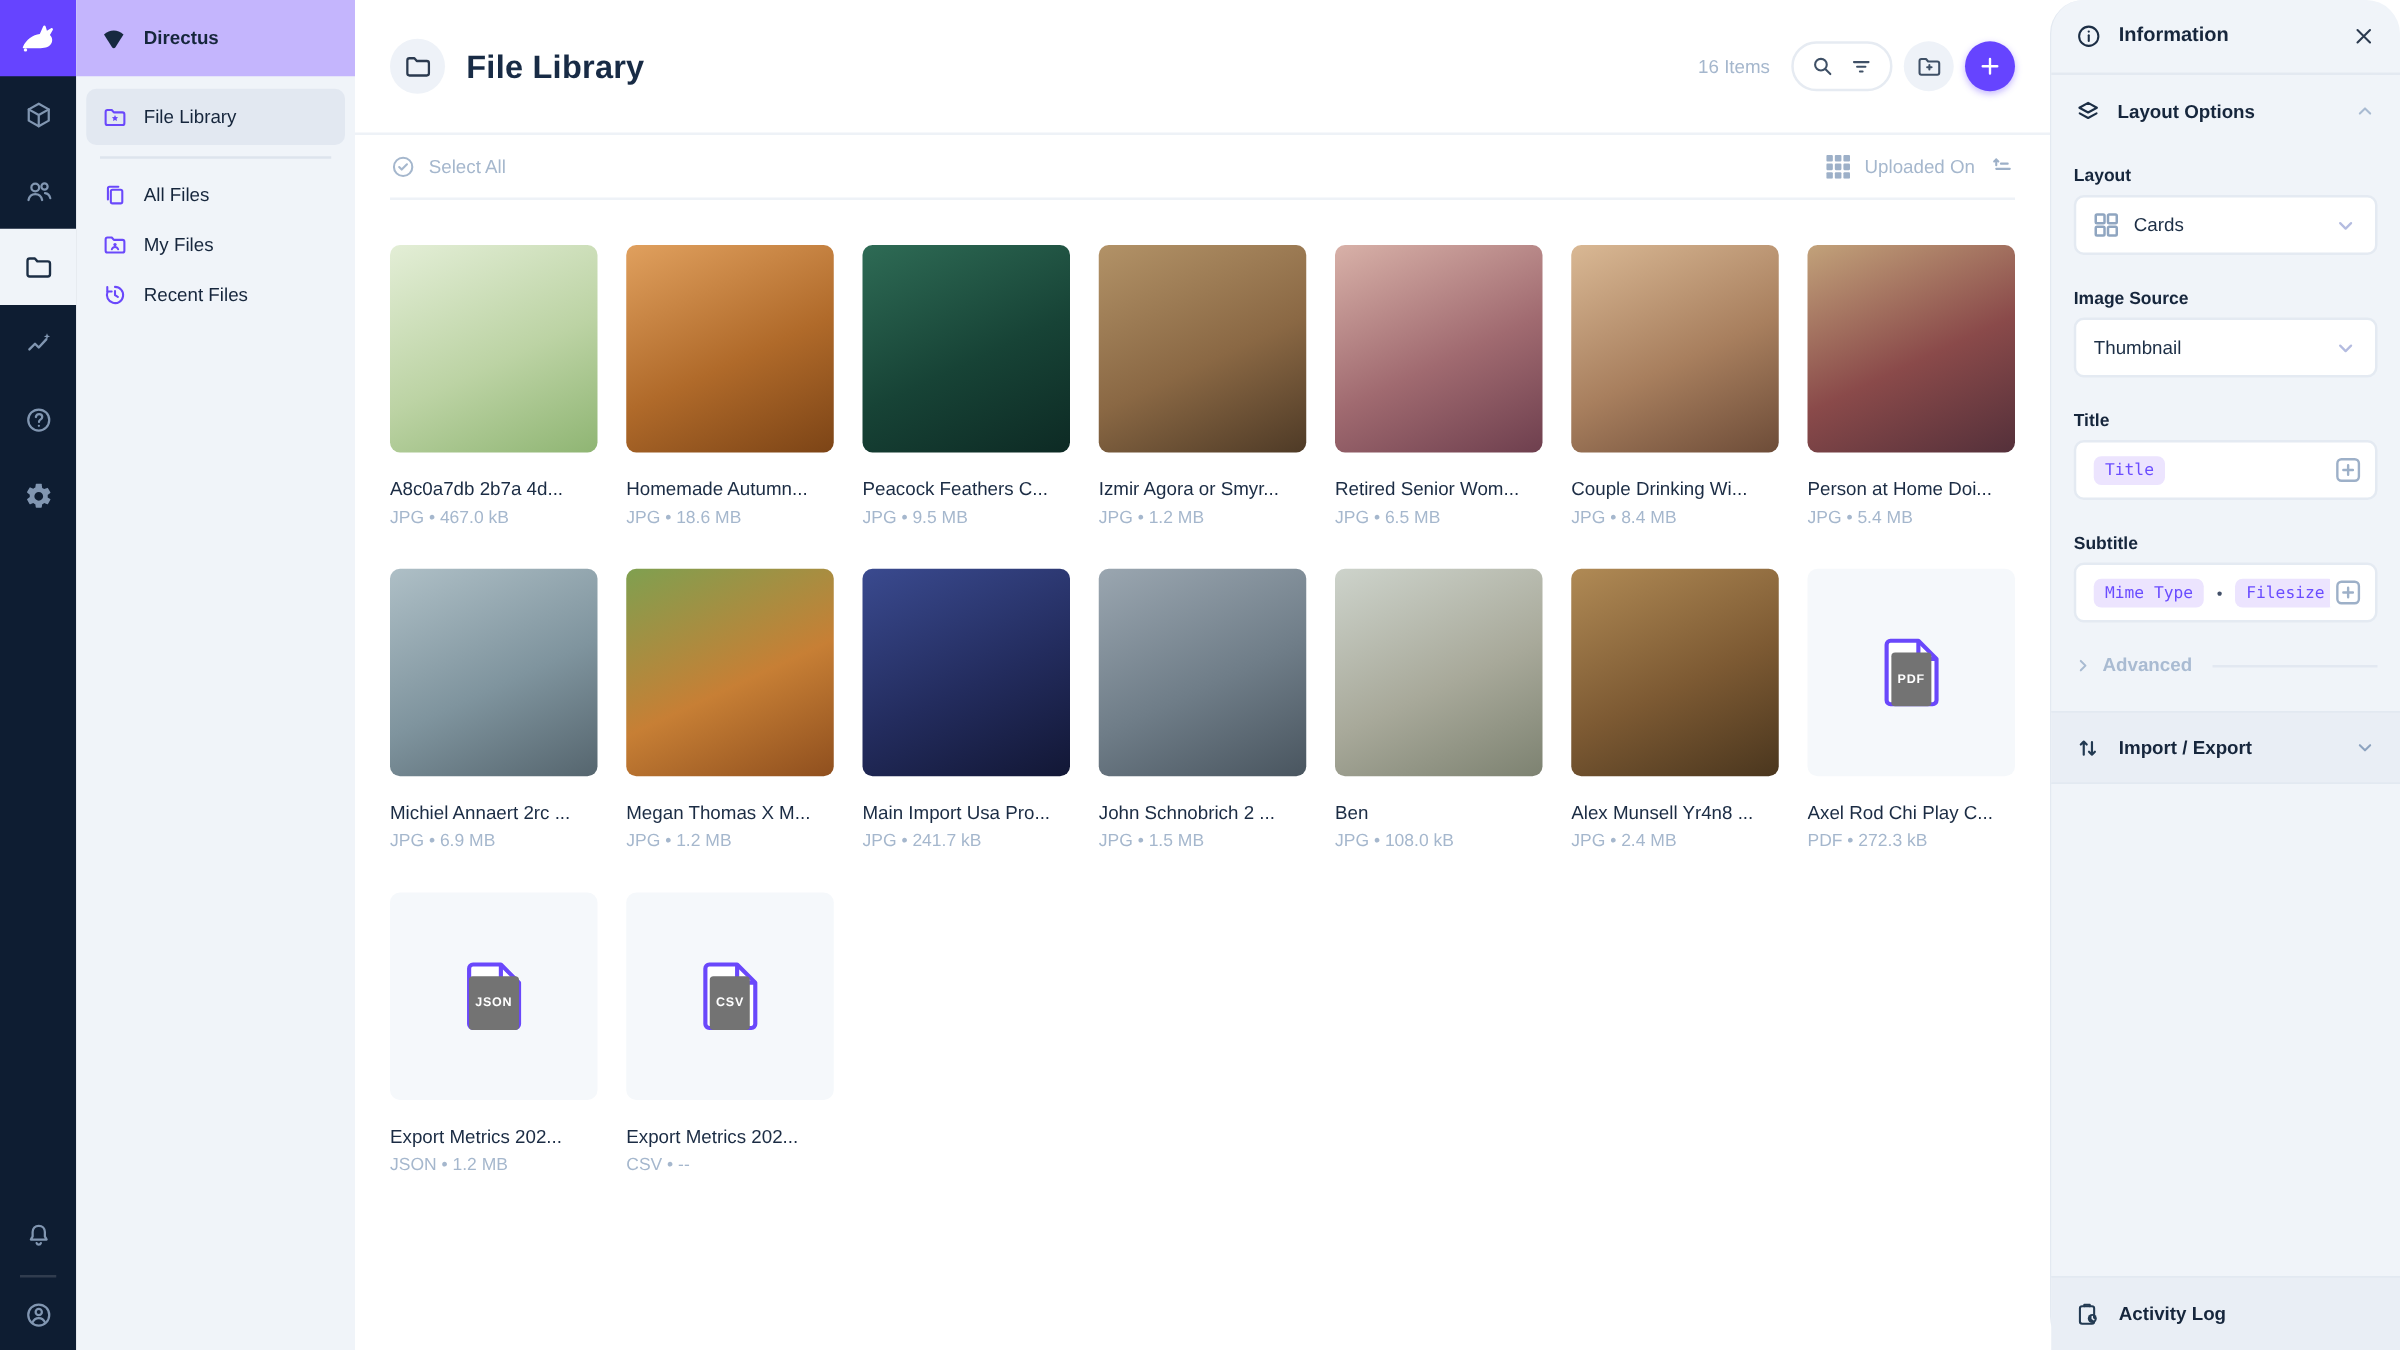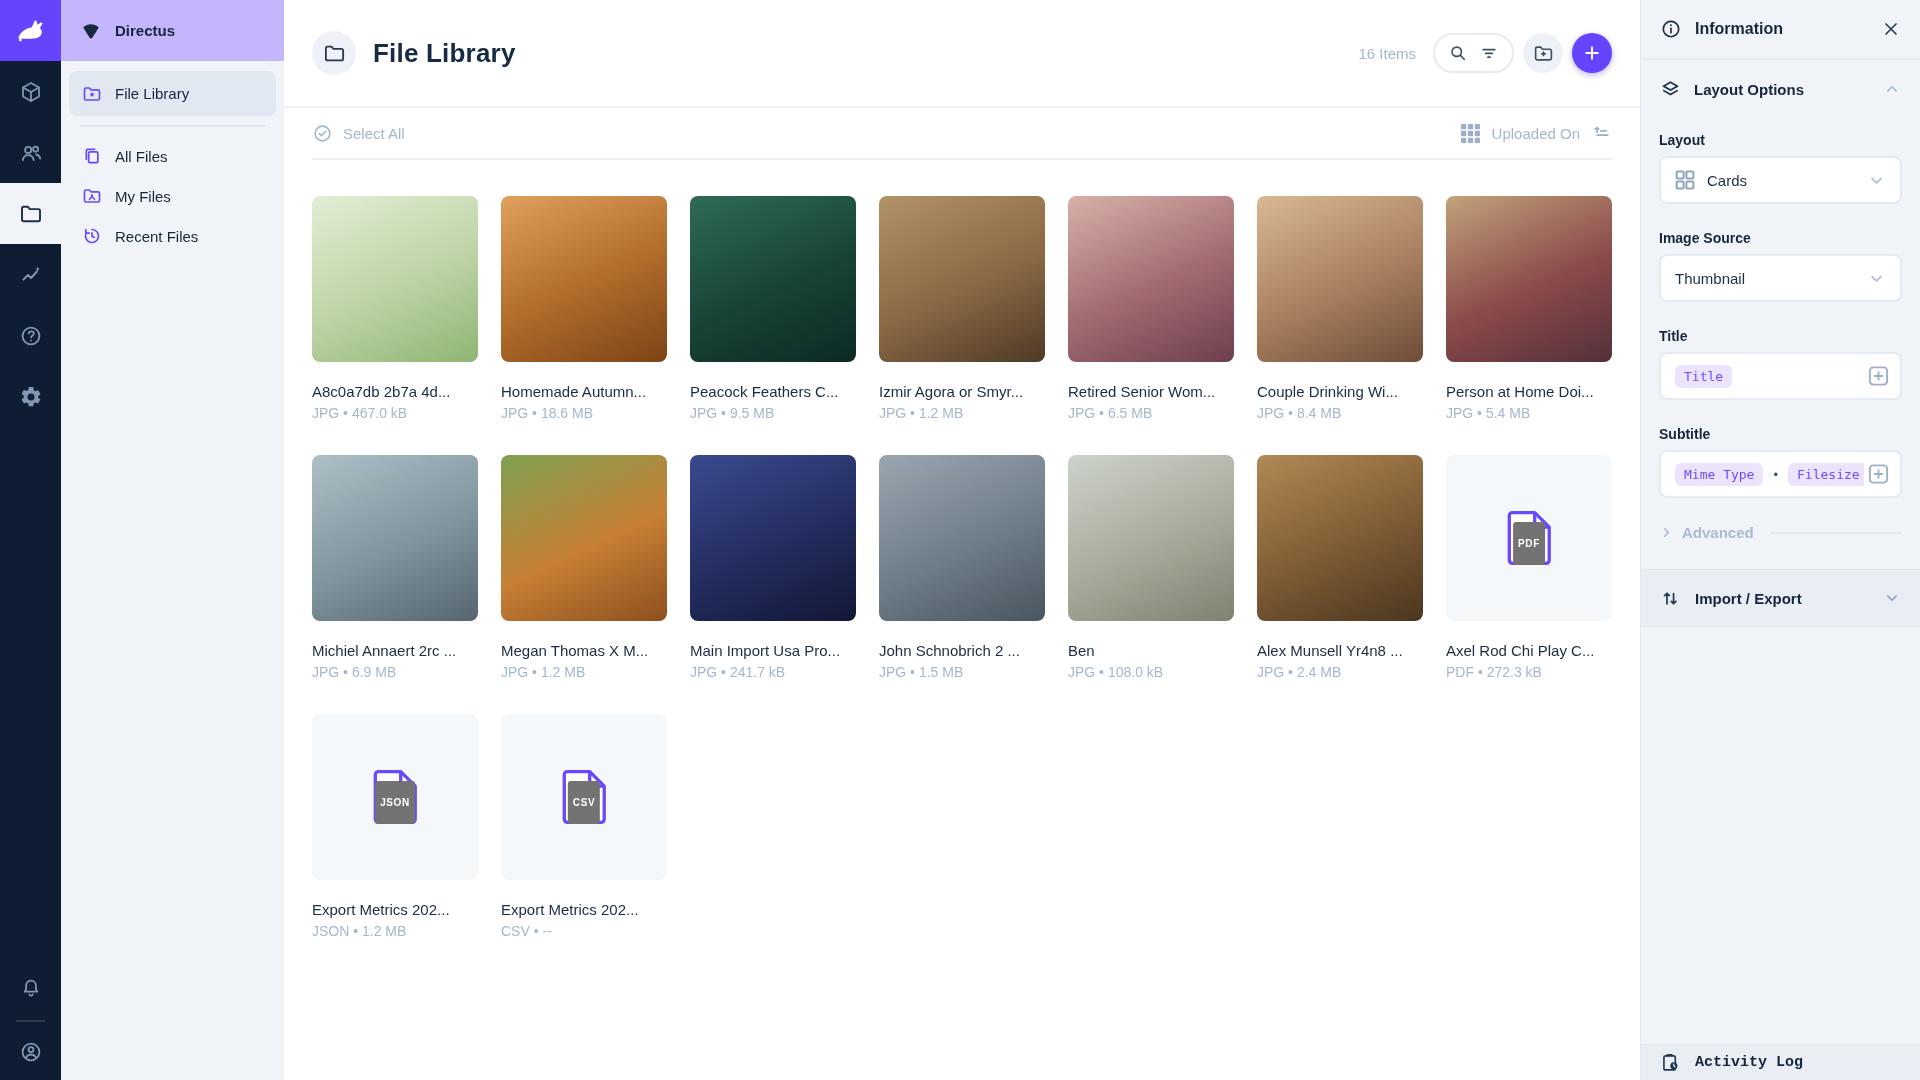--- a/index.html
+++ b/index.html
@@ -51,21 +51,21 @@
   .grid-wrap { padding:36px 28px 0 28px; }
   .file-grid { display:grid; grid-template-columns:repeat(7,166px); gap:34px 23px; }
   .file-card { width:166px; cursor:pointer; }
   .thumb { width:166px; height:166px; border-radius:8px; position:relative; overflow:hidden; }
   .thumb.doc { background:#f5f8fb; display:flex; align-items:center; justify-content:center; }
   .doc-badge { position:absolute; bottom:56px; left:50%; transform:translateX(-50%); background:#737373; color:#fff; font-size:10px; font-weight:700; letter-spacing:.6px; padding:16px 5px; border-radius:3px; }
   .card-title { margin-top:21px; font-size:15px; font-weight:500; color:#1b2c44; white-space:nowrap; overflow:hidden; }
   .card-meta { margin-top:5px; font-size:14px; color:#a5b7cd; white-space:nowrap; overflow:hidden; }
 
   
-  .panel { width:280px; flex-shrink:0; background:#f0f4f9; border-left:1px solid #e3e9f1; display:flex; flex-direction:column; position:relative; }
+  .panel { width:280px; flex-shrink:0; background:#f0f4f9; border-left:1px solid #e3e9f1; display:flex; flex-direction:column; position:relative;border-radius:27px; }
   .panel-header { height:60px; display:flex; align-items:center; gap:13px; padding:0 19px; border-bottom:2px solid #e3e9f1; color:#1c2e45; flex-shrink:0; }
   .panel-header .p-title { font-size:16px; font-weight:600; color:#16263c; }
   .panel-close { margin-left:auto; color:#2b3a4f; cursor:pointer; display:flex; }
   .accordion-header { height:58px; display:flex; align-items:center; gap:13px; padding:0 19px; cursor:pointer; flex-shrink:0; }
   .accordion-header .p-title { font-size:15px; font-weight:600; color:#16263c; }
   .accordion-header .chev { margin-left:auto; color:#a9bbd2; }
   .panel-body { padding:0 18px; }
   .field-label { font-size:14px; font-weight:700; color:#16263c; margin-bottom:8px; }
   .field { margin-bottom:26px; }
   .select-box, .chips-box { height:48px; background:#fff; border:2px solid #e4eaf2; border-radius:8px; display:flex; align-items:center; padding:0 14px; position:relative; cursor:pointer; }
@@ -76,21 +76,21 @@
   .chip { font-family:"DejaVu Sans Mono","Liberation Mono",monospace; font-size:13px; color:#6a4cff; background:#ece4fe; padding:4px 9px; border-radius:6px; white-space:nowrap; flex-shrink:0; }
   .chip-sep { color:#425069; font-size:13px; flex-shrink:0; }
   .add-box { position:absolute; right:10px; top:50%; transform:translateY(-50%); color:#9db0c8; background:#fff; padding-left:3px; cursor:pointer; display:flex; }
   .advanced-row { display:flex; align-items:center; gap:8px; color:#a9bbd2; margin:4px 0 28px 0; cursor:pointer; }
   .advanced-row span { font-size:15px; font-weight:600; }
   .advanced-row .rule { flex:1; height:2px; background:#e2e8f1; margin-left:8px; }
   .band { height:58px; display:flex; align-items:center; gap:14px; padding:0 19px; background:#e9eef5; border-top:1px solid #dfe6ef; border-bottom:1px solid #dfe6ef; cursor:pointer; flex-shrink:0; }
   .band .p-title { font-size:15px; font-weight:600; color:#16263c; }
   .band .chev { margin-left:auto; color:#8ea4c0; }
   .band-icon { color:#233a52; display:flex; }
-  .activity-band { position:absolute; bottom:0; left:0; right:0; height:36px; border-bottom:none;font-family:Liberation Mono, monospace; }
+  .activity-band { position:absolute; bottom:0; left:0; right:0; height:59px; border-bottom:none; }
 </style>
 </head>
 <body>
 
 <nav class="module-bar">
   <div class="logo-tile">
     <svg width="34" height="34" viewBox="0 0 40 40">
       <path fill="#fff" d="M5 28c3.2-7.5 9.5-11.5 16-12.4l3.1-7.2c.5-1.1 2-1.1 2.4.1l1.2 4 3.9-2.4c1.1-.7 2.3.6 1.6 1.7l-2.7 4.6c2.4 2.2 2.9 5.7 1 8.6-2.3 3.4-6.7 4-11.5 4H7.2C6 29 4.6 29 5 28z"></path>
       <circle cx="7.5" cy="30.5" r="1.6" fill="#fff"></circle>
     </svg>

